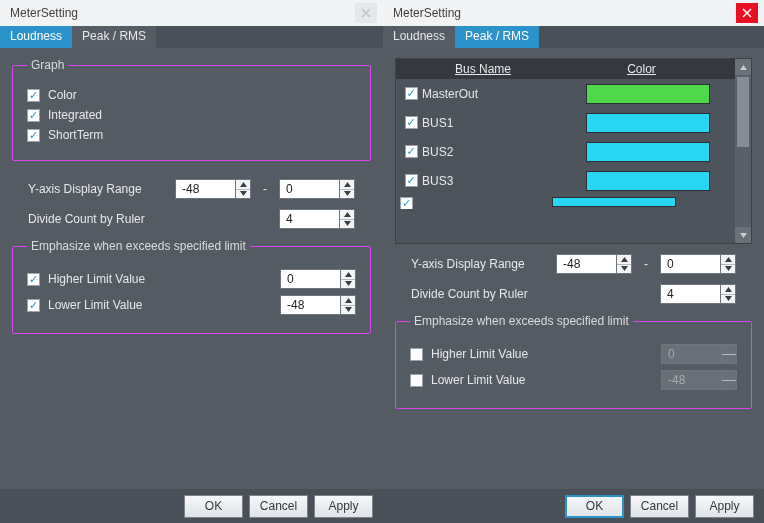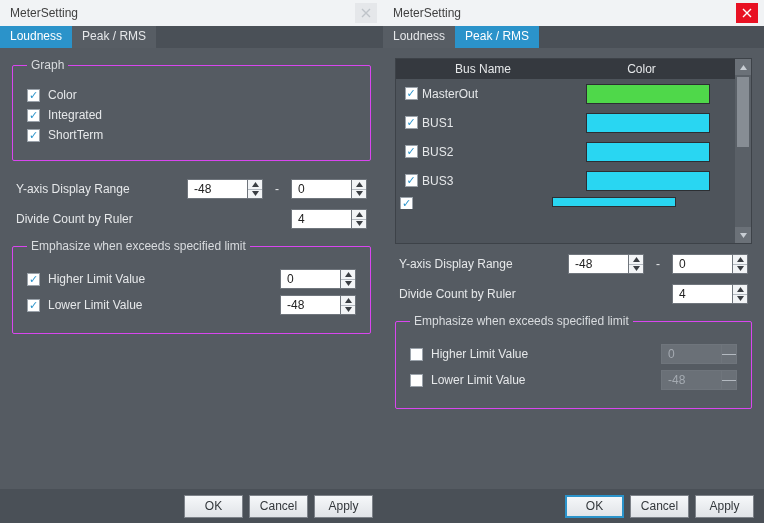--- a/index.html
+++ b/index.html
@@ -17,33 +17,33 @@
 .tab.sel { background: #2b93ca; color: #fff; }
 .tab.nsel { background: #575d64; }
 .body { flex: 1; background: #555b62; color: #e6e8ea; overflow: hidden; position: relative; padding: 10px 12px 0 12px; }
 fieldset.group { border: 1px solid #d946ef; border-radius: 2px; padding: 10px 14px 12px 14px; margin-bottom: 18px; }
 fieldset.group legend { padding: 0 4px; color: #d9dcdf; }
 .chk-row { display: flex; align-items: center; gap: 8px; margin: 6px 0; }
 .chk { width: 13px; height: 13px; border: 1px solid #9aa2aa; background: #ffffff; display: inline-flex; align-items: center; justify-content: center; }
 .chk.checked::after { content: '✓'; font-size: 11px; color: #2b93ca; line-height: 11px; }
 .chk.unchecked { background: #ffffff; }
 .lbl { color: #e6e8ea; }
-.kv { display: flex; align-items: center; gap: 8px; margin: 10px 4px; }
+.kv { display: flex; align-items: center; gap: 8px; margin: 10px 16px; }
 .kv .k { flex: 1; color: #e6e8ea; }
 .num { display: flex; }
 .num .val { width: 60px; height: 20px; line-height: 18px; padding: 0 6px; background: #ffffff; color: #222; border: 1px solid #6f757c; border-right: none; }
 .num .spin { width: 16px; height: 20px; border: 1px solid #6f757c; display: flex; flex-direction: column; background: #f2f4f6; }
 .num .spin div { flex: 1; display: flex; align-items: center; justify-content: center; }
 .num .spin div:first-child { border-bottom: 1px solid #b3b9c0; }
 .num .spin svg { width: 7px; height: 5px; }
 .num.disabled .val { background: #6a7077; color: #a4aab1; }
 .num.disabled .spin { background: #6a7077; }
 .dash { color: #e6e8ea; padding: 0 4px; }
 .tbl-wrap { border: 1px solid #3d4248; background: #4e545b; position: relative; margin-bottom: 10px; }
-.tbl-head { display: flex; background: #35393f; color: #e6e8ea; height: 20px; align-items: center; }
+.tbl-head { display: flex; background: #35393f; color: #e6e8ea; height: 20px; align-items: center; text-decoration: underline; }
 .tbl-head > div { text-align: center; }
 .col-chk { width: 22px; }
 .col-name { width: 130px; }
 .col-color { flex: 1; padding-right: 16px; }
 .tbl-body { height: 164px; overflow: hidden; position: relative; }
 .tbl-row { display: flex; align-items: center; height: 29px; padding: 0 4px; }
 .tbl-row .col-chk { display: flex; align-items: center; justify-content: center; }
 .tbl-row .col-name { padding-left: 0; }
 .tbl-row .col-color { display: flex; align-items: center; justify-content: center; padding-right: 4px; }
 .swatch { width: 124px; height: 20px; border: 1px solid #2c2f33; }

